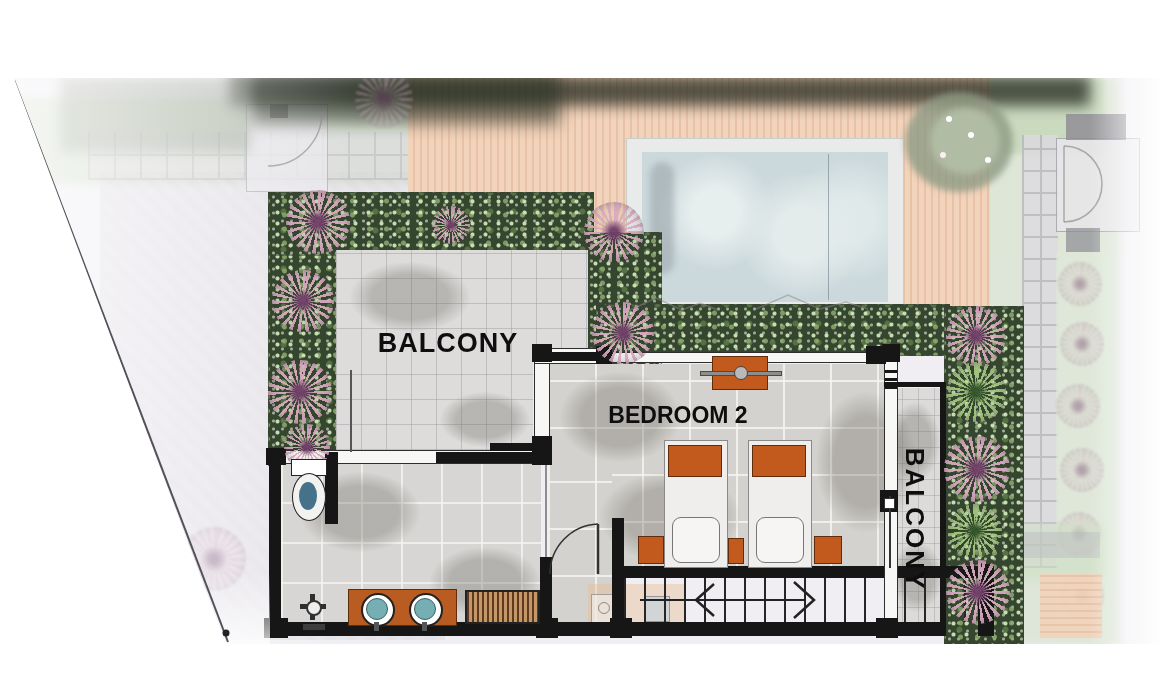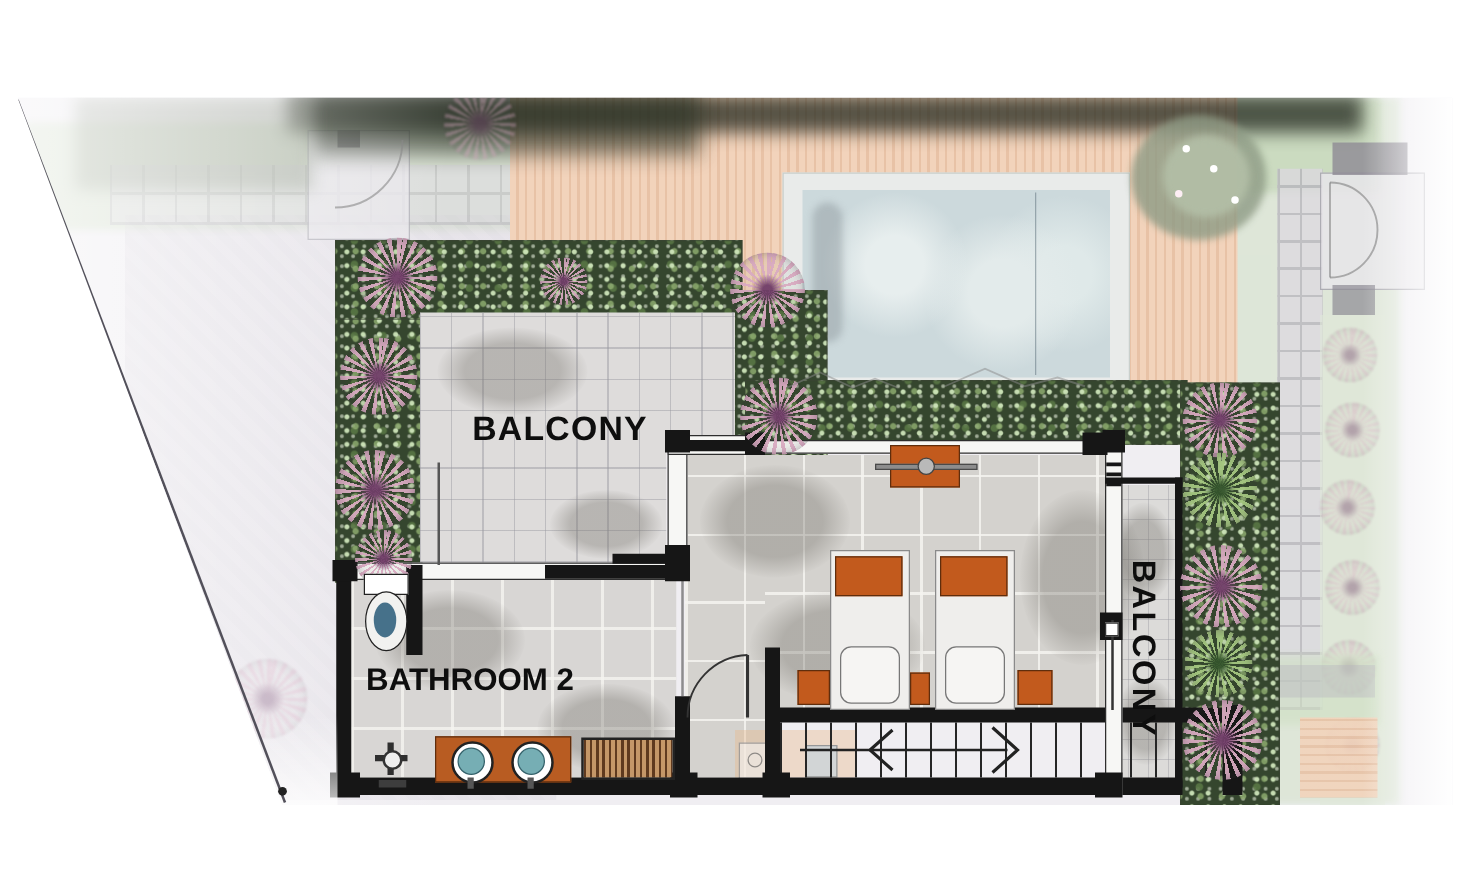--- a/index.html
+++ b/index.html
@@ -232,22 +232,22 @@
   <div class="abs" style="left:361px;top:581px;width:30px;height:30px;border-radius:50%;background:#fff;border:2px solid #222;z-index:17;"></div>
   <div class="abs" style="left:366px;top:586px;width:20px;height:20px;border-radius:50%;background:#76aeb4;border:1px solid #35626b;z-index:18;"></div>
   <div class="abs" style="left:409px;top:581px;width:30px;height:30px;border-radius:50%;background:#fff;border:2px solid #222;z-index:17;"></div>
   <div class="abs" style="left:414px;top:586px;width:20px;height:20px;border-radius:50%;background:#76aeb4;border:1px solid #35626b;z-index:18;"></div>
   <div class="abs" style="left:374px;top:610px;width:5px;height:9px;background:#555;z-index:18;"></div>
   <div class="abs" style="left:422px;top:610px;width:5px;height:9px;background:#555;z-index:18;"></div>
   <div class="abs" style="left:465px;top:578px;width:75px;height:34px;border:2px solid #222;box-sizing:border-box;z-index:16;
        background:repeating-linear-gradient(90deg,#5f3a1f 0 2px,#c49768 2px 5px);"></div>
 
   <div class="lbl" style="left:368px;top:316px;width:160px;text-align:center;font-size:27px;letter-spacing:1px;z-index:20;">BALCONY</div>
+  <div class="lbl" style="left:598px;top:390px;width:160px;text-align:center;font-size:23px;z-index:20;">BEDROOM 2</div>
   <div class="lbl" style="left:830px;top:492px;width:170px;height:30px;text-align:center;font-size:26px;letter-spacing:2px;transform:rotate(90deg);z-index:20;">BALCONY</div>
-  <div class="lbl" style="left:286px;top:518px;width:180px;text-align:center;font-size:25px;z-index:20;">BATHROOM 2</div>
 
   <svg width="1176" height="700" viewBox="0 0 1176 700" style="z-index:30;pointer-events:none;">
     <line x1="14" y1="68" x2="228" y2="630" stroke="#52505a" stroke-width="2"></line>
     <circle cx="226" cy="621" r="3.5" fill="#222"></circle>
     <path d="M598,512 A50,50 0 0 0 550,562" fill="none" stroke="#333" stroke-width="1.5"></path>
     <line x1="598" y1="512" x2="598" y2="562" stroke="#333" stroke-width="2.5"></line>
     <line x1="640" y1="588" x2="806" y2="588" stroke="#222" stroke-width="2"></line>
     <polyline points="714,572 696,588 714,604" fill="none" stroke="#222" stroke-width="2.5"></polyline>
     <polyline points="794,570 814,588 794,606" fill="none" stroke="#222" stroke-width="2.5"></polyline>
     <path d="M322,100 A54,54 0 0 1 268,154" fill="none" stroke="#888" stroke-width="1.5" opacity="0.6"></path>

